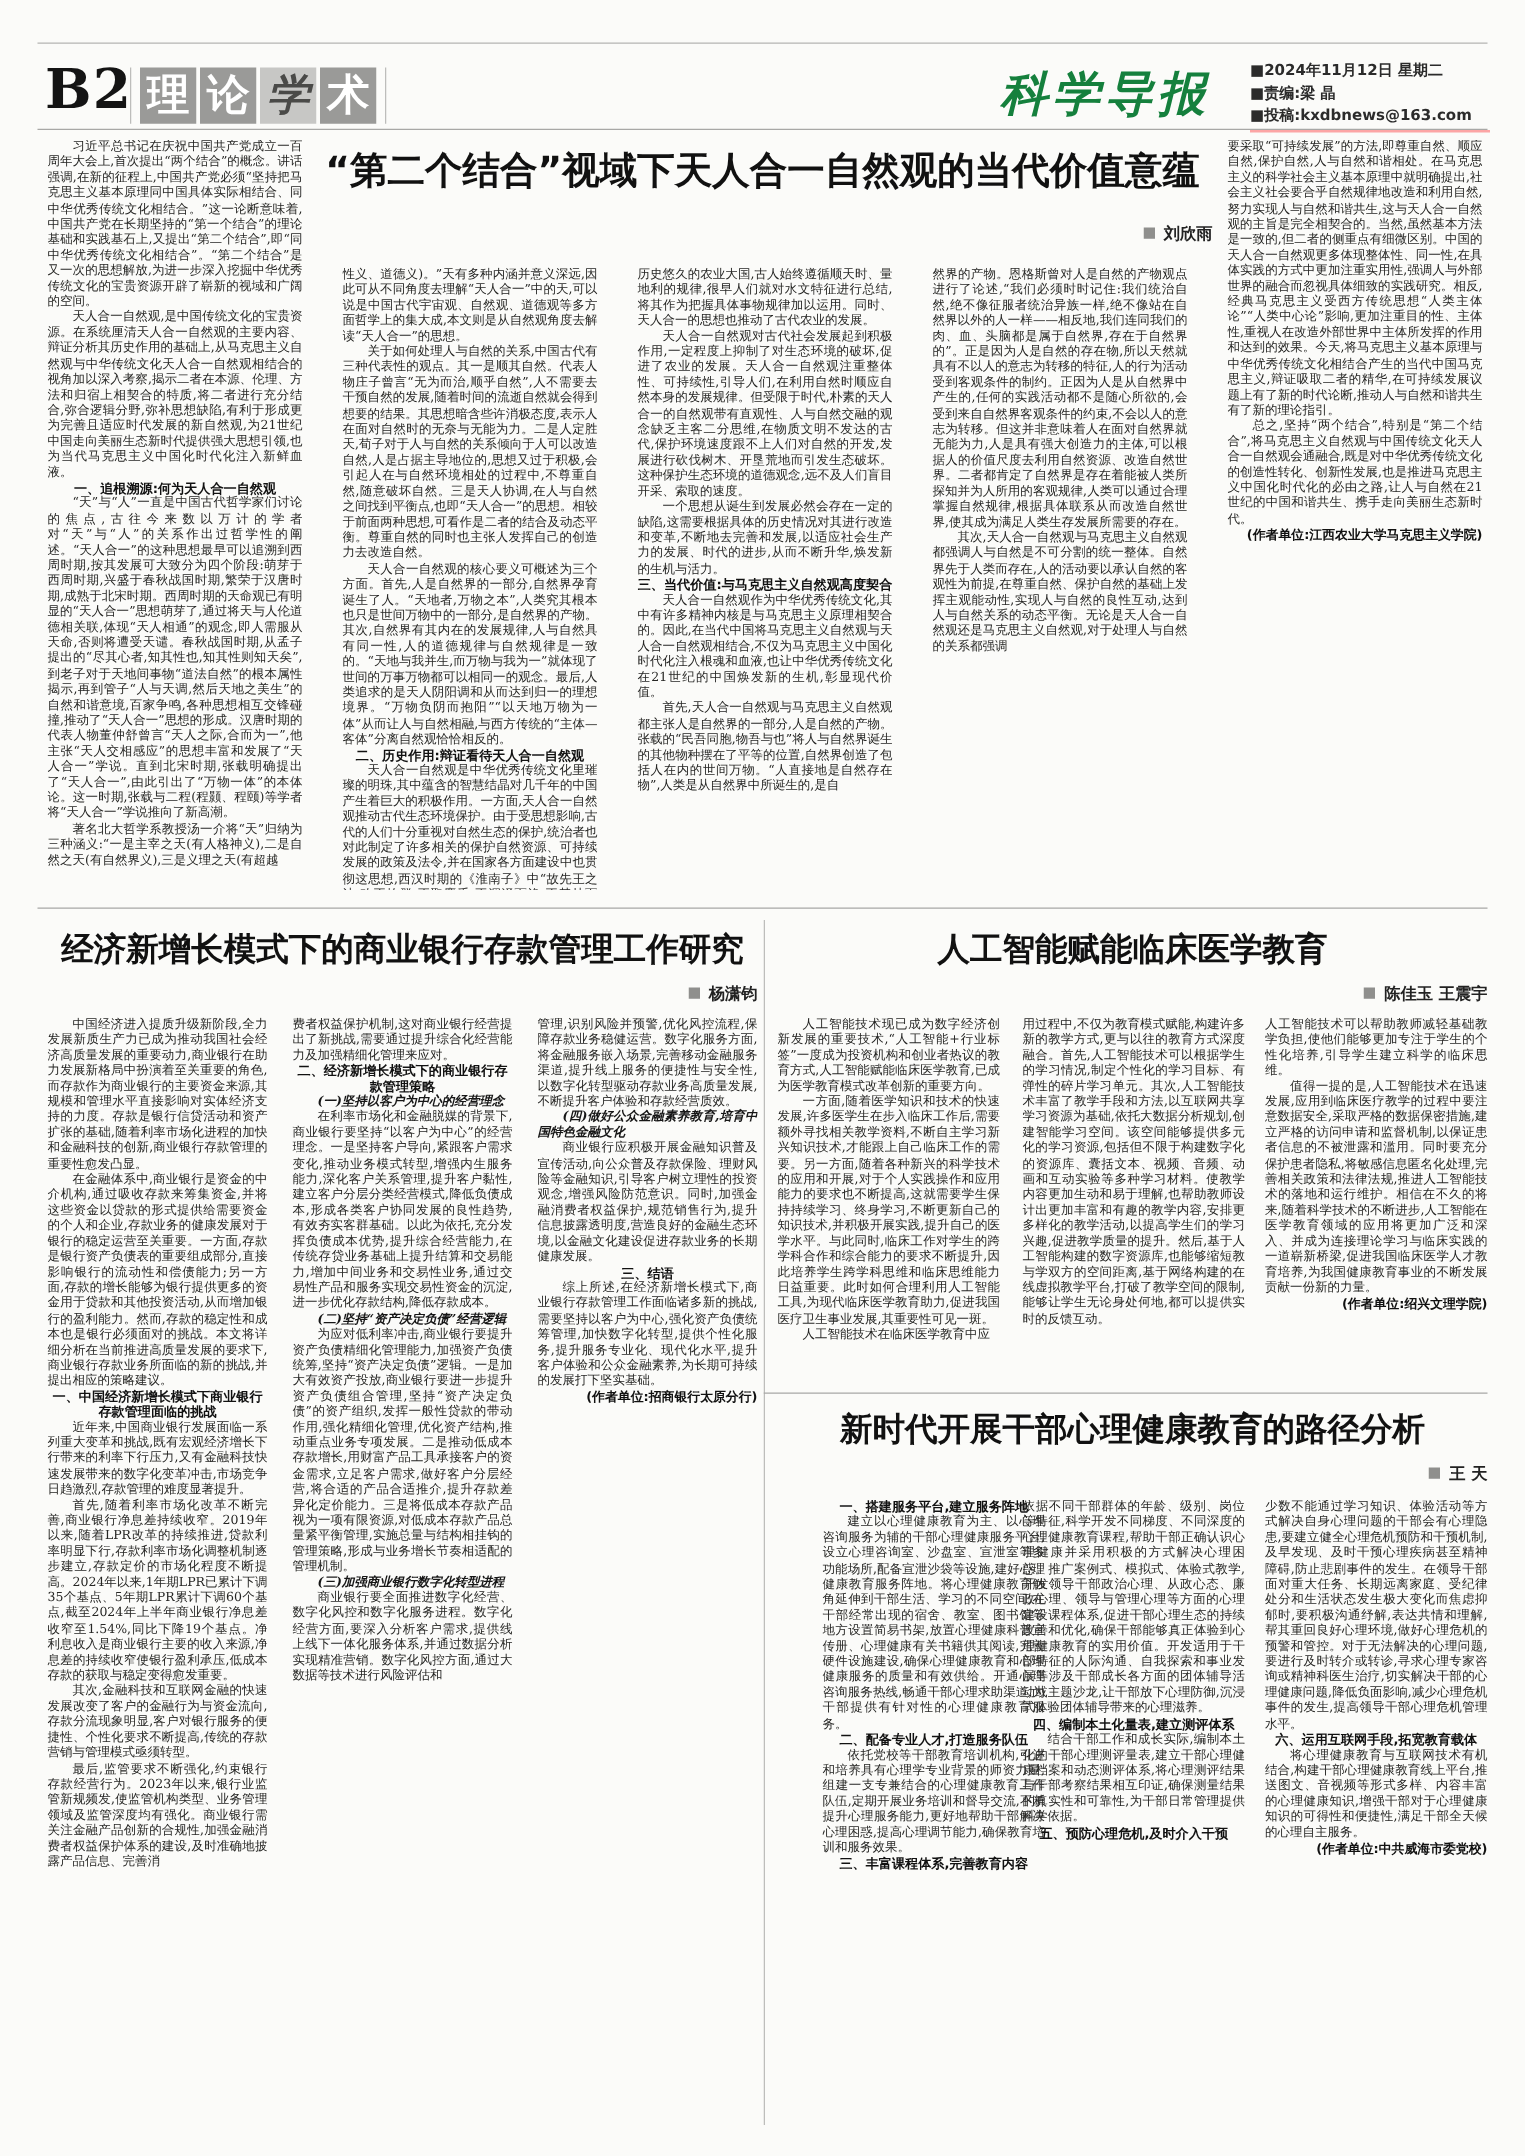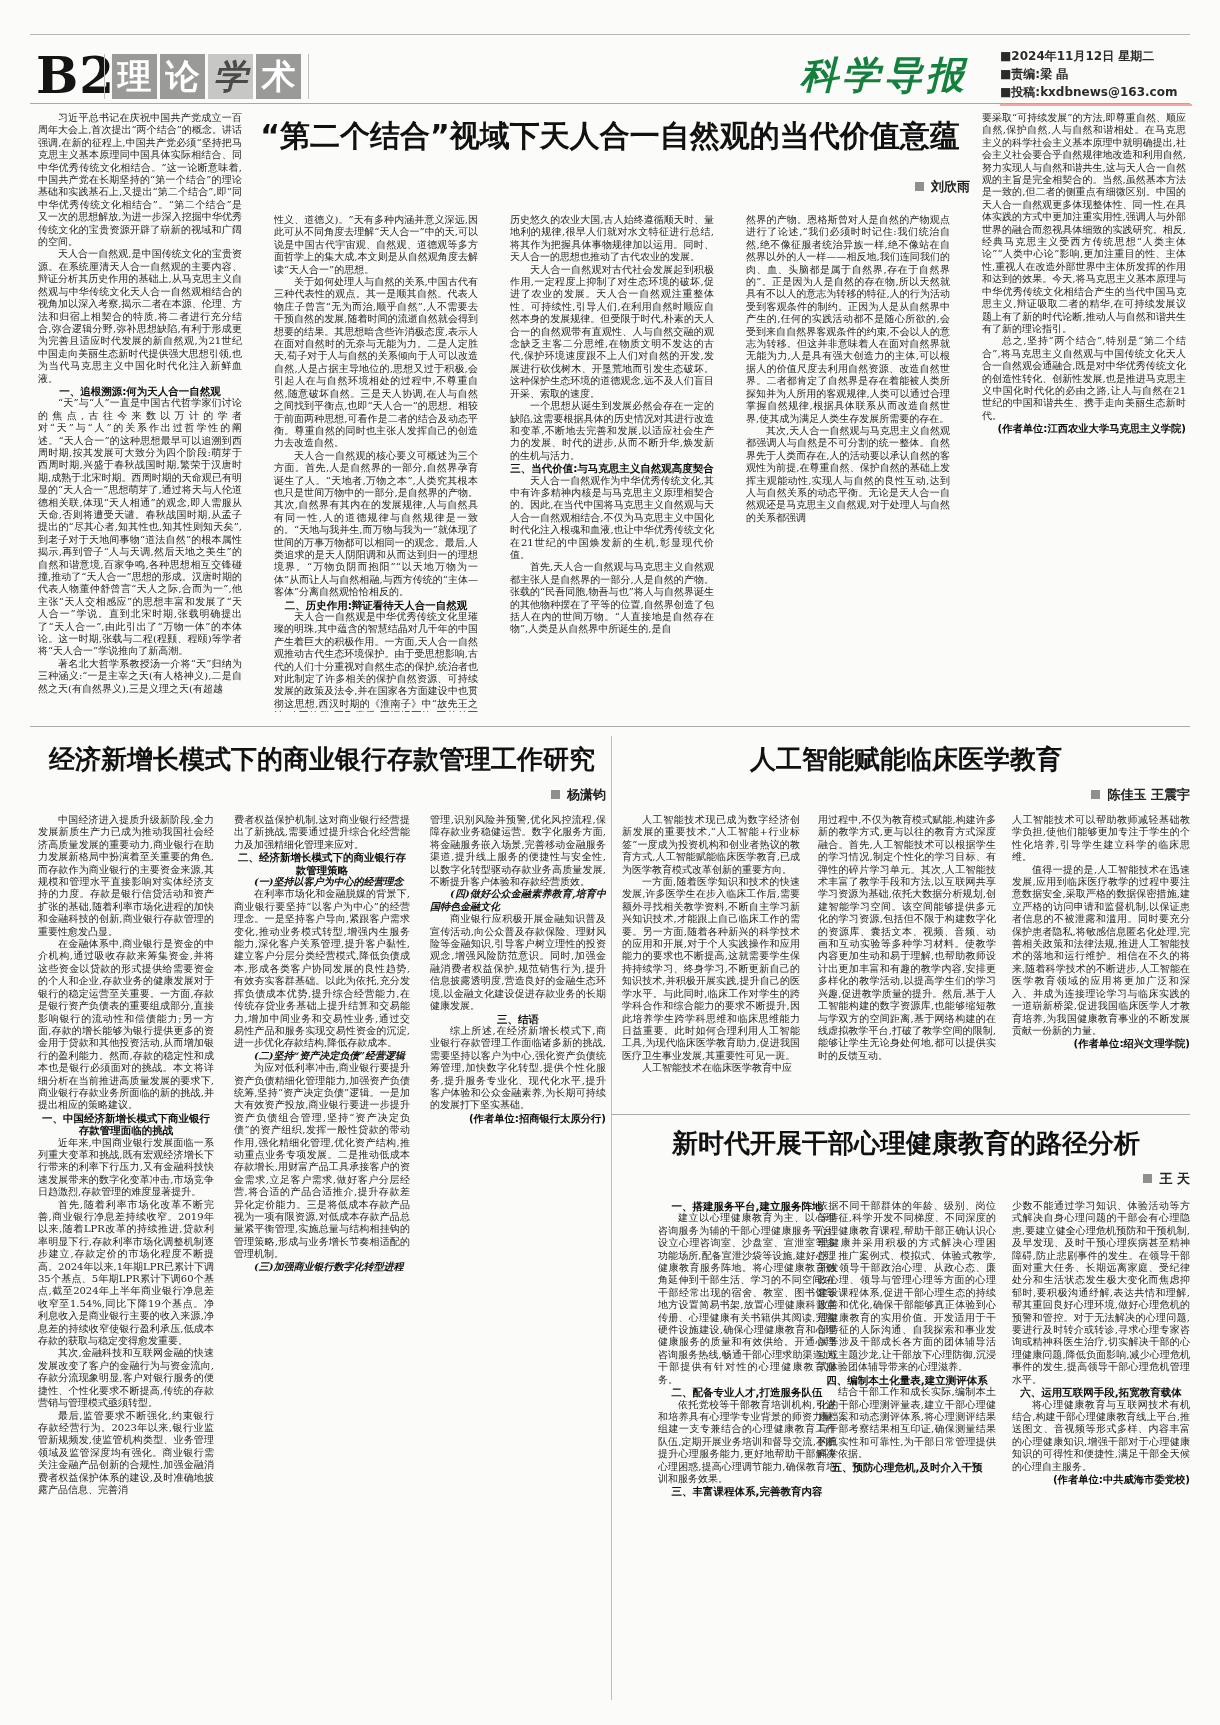--- a/index.html
+++ b/index.html
@@ -3,21 +3,21 @@
 <meta charset="utf-8">
 <style>
   html,body{margin:0;padding:0;background:#e8e8e6;}
   .page{position:relative;width:1220px;height:1725px;background:#fbfbf9;margin:0 auto;
         font-family:"DejaVu Serif","Liberation Serif",serif;color:#222;overflow:hidden;}
   .hline{position:absolute;height:1px;background:#b5b5b3;}
   .vline{position:absolute;width:1px;background:#bdbdbb;}
 
   
   .page-label{position:absolute;left:36px;top:46px;font-family:"DejaVu Serif",serif;
-              font-weight:700;font-size:50px;color:#141414;letter-spacing:1px;}
+              font-weight:700;font-size:44px;color:#141414;letter-spacing:1px;}
   .sec-box{position:absolute;top:54px;width:45px;height:45px;text-align:center;line-height:45px;
            font-family:"DejaVu Sans","Liberation Sans",sans-serif;font-weight:700;font-size:34px;
            background:#9a9a98;color:#fff;}
   .sec-box.light{background:#c7c7c5;color:#4a4a48;font-family:"DejaVu Serif",serif;font-style:italic;}
   .masthead{position:absolute;left:800px;top:50px;width:200px;font-family:"DejaVu Serif",serif;
             font-style:italic;font-weight:700;font-size:38px;color:#15803d;letter-spacing:4px;white-space:nowrap;}
   .issue-info{position:absolute;left:1000px;top:47px;width:192px;
               font-family:"DejaVu Sans","Liberation Sans",sans-serif;font-weight:700;
               font-size:12px;line-height:18px;color:#2b2b2b;border-bottom:2px solid #fca5a5;padding-bottom:3px;}
 
@@ -123,20 +123,21 @@
         <p class="b-p">最后,监管要求不断强化,约束银行存款经营行为。2023年以来,银行业监管新规频发,使监管机构类型、业务管理领域及监管深度均有强化。商业银行需关注金融产品创新的合规性,加强金融消费者权益保护体系的建设,及时准确地披露产品信息、完善消</p>
       </div>
     <div class="col m-col" style="left:234px;">
         <p class="b-pc">费者权益保护机制,这对商业银行经营提出了新挑战,需要通过提升综合化经营能力及加强精细化管理来应对。</p>
         <p class="b-h">二、经济新增长模式下的商业银行存款管理策略</p>
         <p class="b-k">(一)坚持以客户为中心的经营理念</p>
         <p class="b-p">在利率市场化和金融脱媒的背景下,商业银行要坚持“以客户为中心”的经营理念。一是坚持客户导向,紧跟客户需求变化,推动业务模式转型,增强内生服务能力,深化客户关系管理,提升客户黏性,建立客户分层分类经营模式,降低负债成本,形成各类客户协同发展的良性趋势,有效夯实客群基础。以此为依托,充分发挥负债成本优势,提升综合经营能力,在传统存贷业务基础上提升结算和交易能力,增加中间业务和交易性业务,通过交易性产品和服务实现交易性资金的沉淀,进一步优化存款结构,降低存款成本。</p>
         <p class="b-k">(二)坚持“资产决定负债”经营逻辑</p>
         <p class="b-p">为应对低利率冲击,商业银行要提升资产负债精细化管理能力,加强资产负债统筹,坚持“资产决定负债”逻辑。一是加大有效资产投放,商业银行要进一步提升资产负债组合管理,坚持“资产决定负债”的资产组织,发挥一般性贷款的带动作用,强化精细化管理,优化资产结构,推动重点业务专项发展。二是推动低成本存款增长,用财富产品工具承接客户的资金需求,立足客户需求,做好客户分层经营,将合适的产品合适推介,提升存款差异化定价能力。三是将低成本存款产品视为一项有限资源,对低成本存款产品总量紧平衡管理,实施总量与结构相挂钩的管理策略,形成与业务增长节奏相适配的管理机制。</p>
         <p class="b-k">(三)加强商业银行数字化转型进程</p>
+        <p class="b-p">商业银行要全面推进数字化经营、数字化风控和数字化服务进程。数字化经营方面,要深入分析客户需求,提供线上线下一体化服务体系,并通过数据分析实现精准营销。数字化风控方面,通过大数据等技术进行风险评估和</p>
       </div>
     <div class="col m-col" style="left:430px;">
         <p class="b-pc">管理,识别风险并预警,优化风控流程,保障存款业务稳健运营。数字化服务方面,将金融服务嵌入场景,完善移动金融服务渠道,提升线上服务的便捷性与安全性,以数字化转型驱动存款业务高质量发展,不断提升客户体验和存款经营质效。</p>
         <p class="b-k">(四)做好公众金融素养教育,培育中国特色金融文化</p>
         <p class="b-p">商业银行应积极开展金融知识普及宣传活动,向公众普及存款保险、理财风险等金融知识,引导客户树立理性的投资观念,增强风险防范意识。同时,加强金融消费者权益保护,规范销售行为,提升信息披露透明度,营造良好的金融生态环境,以金融文化建设促进存款业务的长期健康发展。</p>
         <p class="b-h">三、结语</p>
         <p class="b-p">综上所述,在经济新增长模式下,商业银行存款管理工作面临诸多新的挑战,需要坚持以客户为中心,强化资产负债统筹管理,加快数字化转型,提供个性化服务,提升服务专业化、现代化水平,提升客户体验和公众金融素养,为长期可持续的发展打下坚实基础。</p>
         <p class="b-a">(作者单位:招商银行太原分行)</p>
       </div>
   </div>

